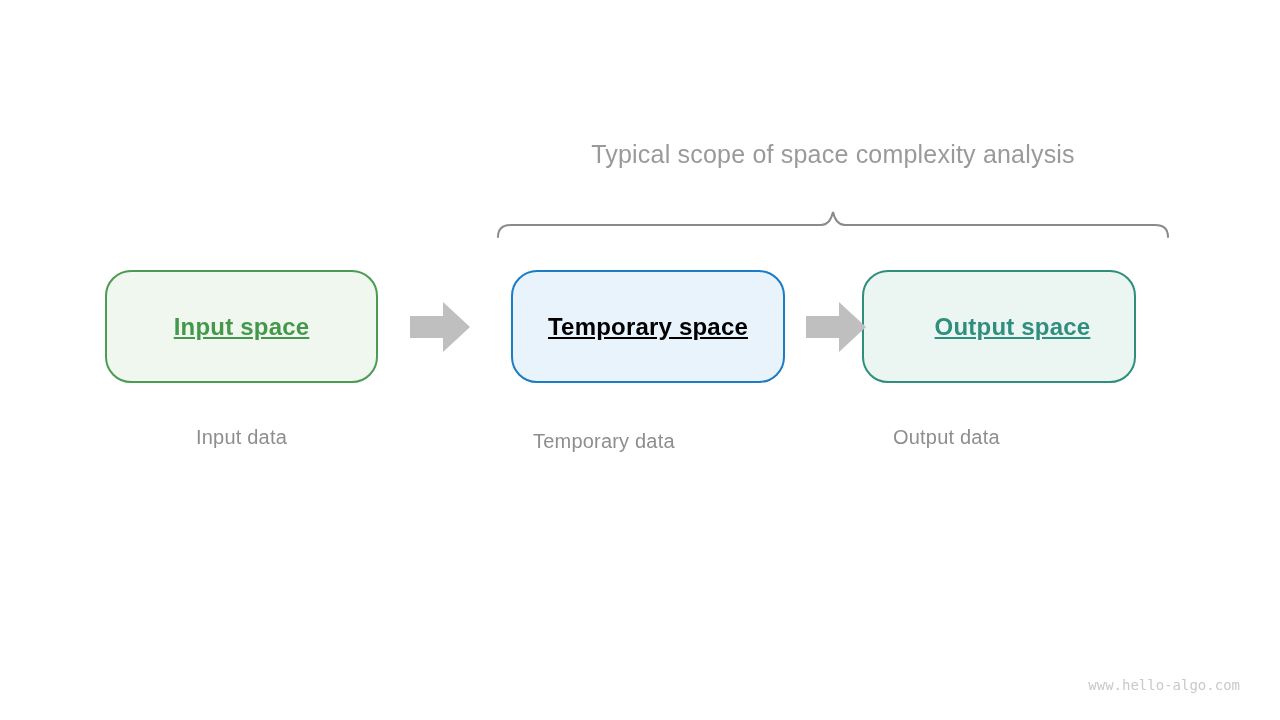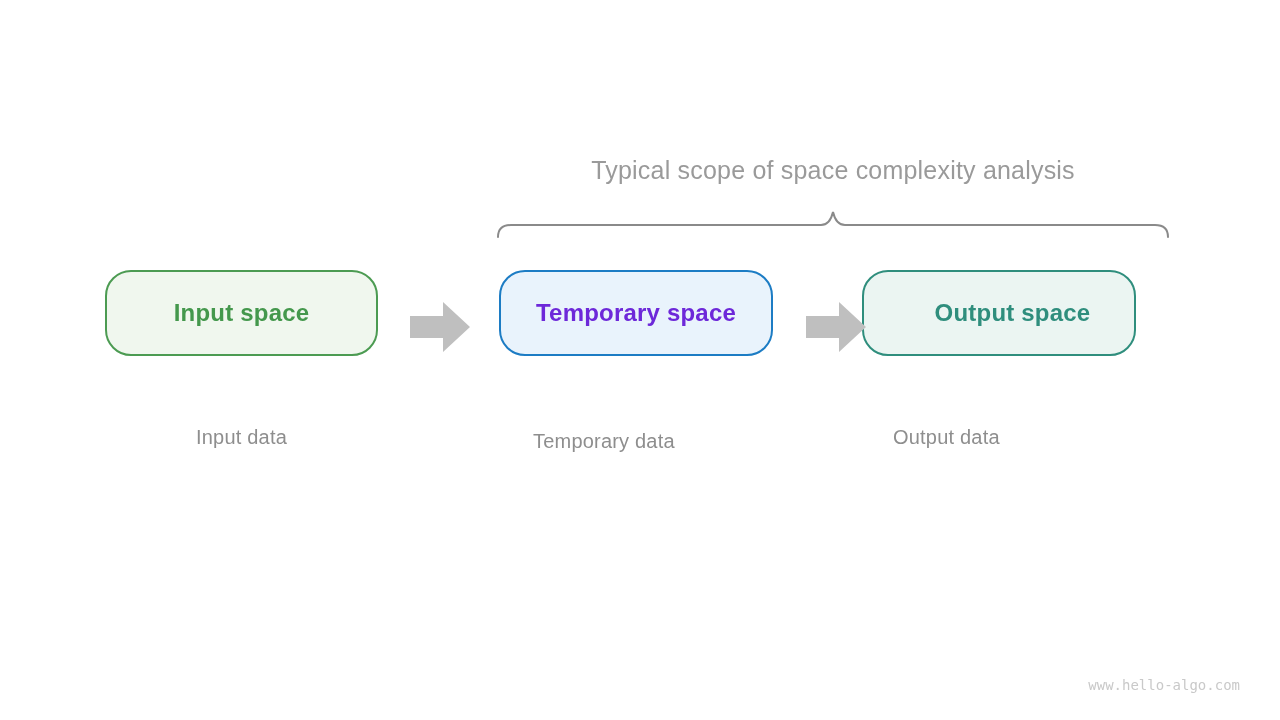--- a/index.html
+++ b/index.html
@@ -11,47 +11,48 @@
   .canvas {
     position: relative;
     width: 1280px;
     height: 720px;
     background: #ffffff;
     overflow: hidden;
   }
   .diagram-title {
     position: absolute;
     left: 498px;
-    top: 156px;
+    top: 140px;
     width: 670px;
     text-align: center;
     font-size: 25px;
     font-weight: 400;
     letter-spacing: 0.2px;
   }
   .brace-svg {
     position: absolute;
     left: 497px;
     top: 204px;
     width: 672px;
     height: 38px;
   }
   .box {
     position: absolute;
     top: 270px;
-    height: 86px;
+    height: 113px;
     border-radius: 26px;
     border: 2px solid;
     box-sizing: border-box;
     display: flex;
     align-items: center;
     justify-content: center;
     font-size: 24px;
     font-weight: 700;
     letter-spacing: 0.2px;
+    text-decoration: underline;
   }
   .box-input     { left: 105px; width: 273px; }
   .box-temporary { left: 499px; width: 274px; }
   .box-output    { left: 862px; width: 274px; padding-left: 27px; }
   .arrow-svg {
     position: absolute;
     top: 301px;
     width: 60px;
     height: 52px;
   }
@@ -90,21 +91,21 @@
   <div class="diagram-title" style="color: rgb(154, 154, 154);">Typical scope of space complexity analysis</div>
 
   <svg class="brace-svg" viewBox="0 0 672 38">
     <path d="M 1 33 C 1 25 5 21 14 21 L 324 21 Q 333 21 336 8 Q 339 21 348 21 L 658 21 C 667 21 671 25 671 33" fill="none" stroke-width="2" stroke-linecap="round" style="stroke: rgb(138, 138, 138);"></path>
   </svg>
 
   <div class="box box-input" style="background: rgb(240, 247, 238); border-color: rgb(76, 155, 82); color: rgb(68, 152, 76);">
     <span>Input space</span>
   </div>
 
-  <div class="box box-temporary" style="background: rgb(233, 243, 252); border-color: rgb(28, 124, 196); color: #6d28d9;">
+  <div class="box box-temporary" style="background: rgb(233, 243, 252); border-color: rgb(28, 124, 196); color: #000000; margin-left: 12px;">
     <span>Temporary space</span>
   </div>
 
   <div class="box box-output" style="background: rgb(235, 245, 242); border-color: rgb(47, 142, 125); color: rgb(47, 142, 125);">
     <span>Output space</span>
   </div>
 
   <svg class="arrow-svg arrow-1" viewBox="0 0 60 52">
     <polygon points="0,15 33,15 33,1 60,26 33,51 33,37 0,37" style="fill: rgb(191, 191, 191);"></polygon>
   </svg>

